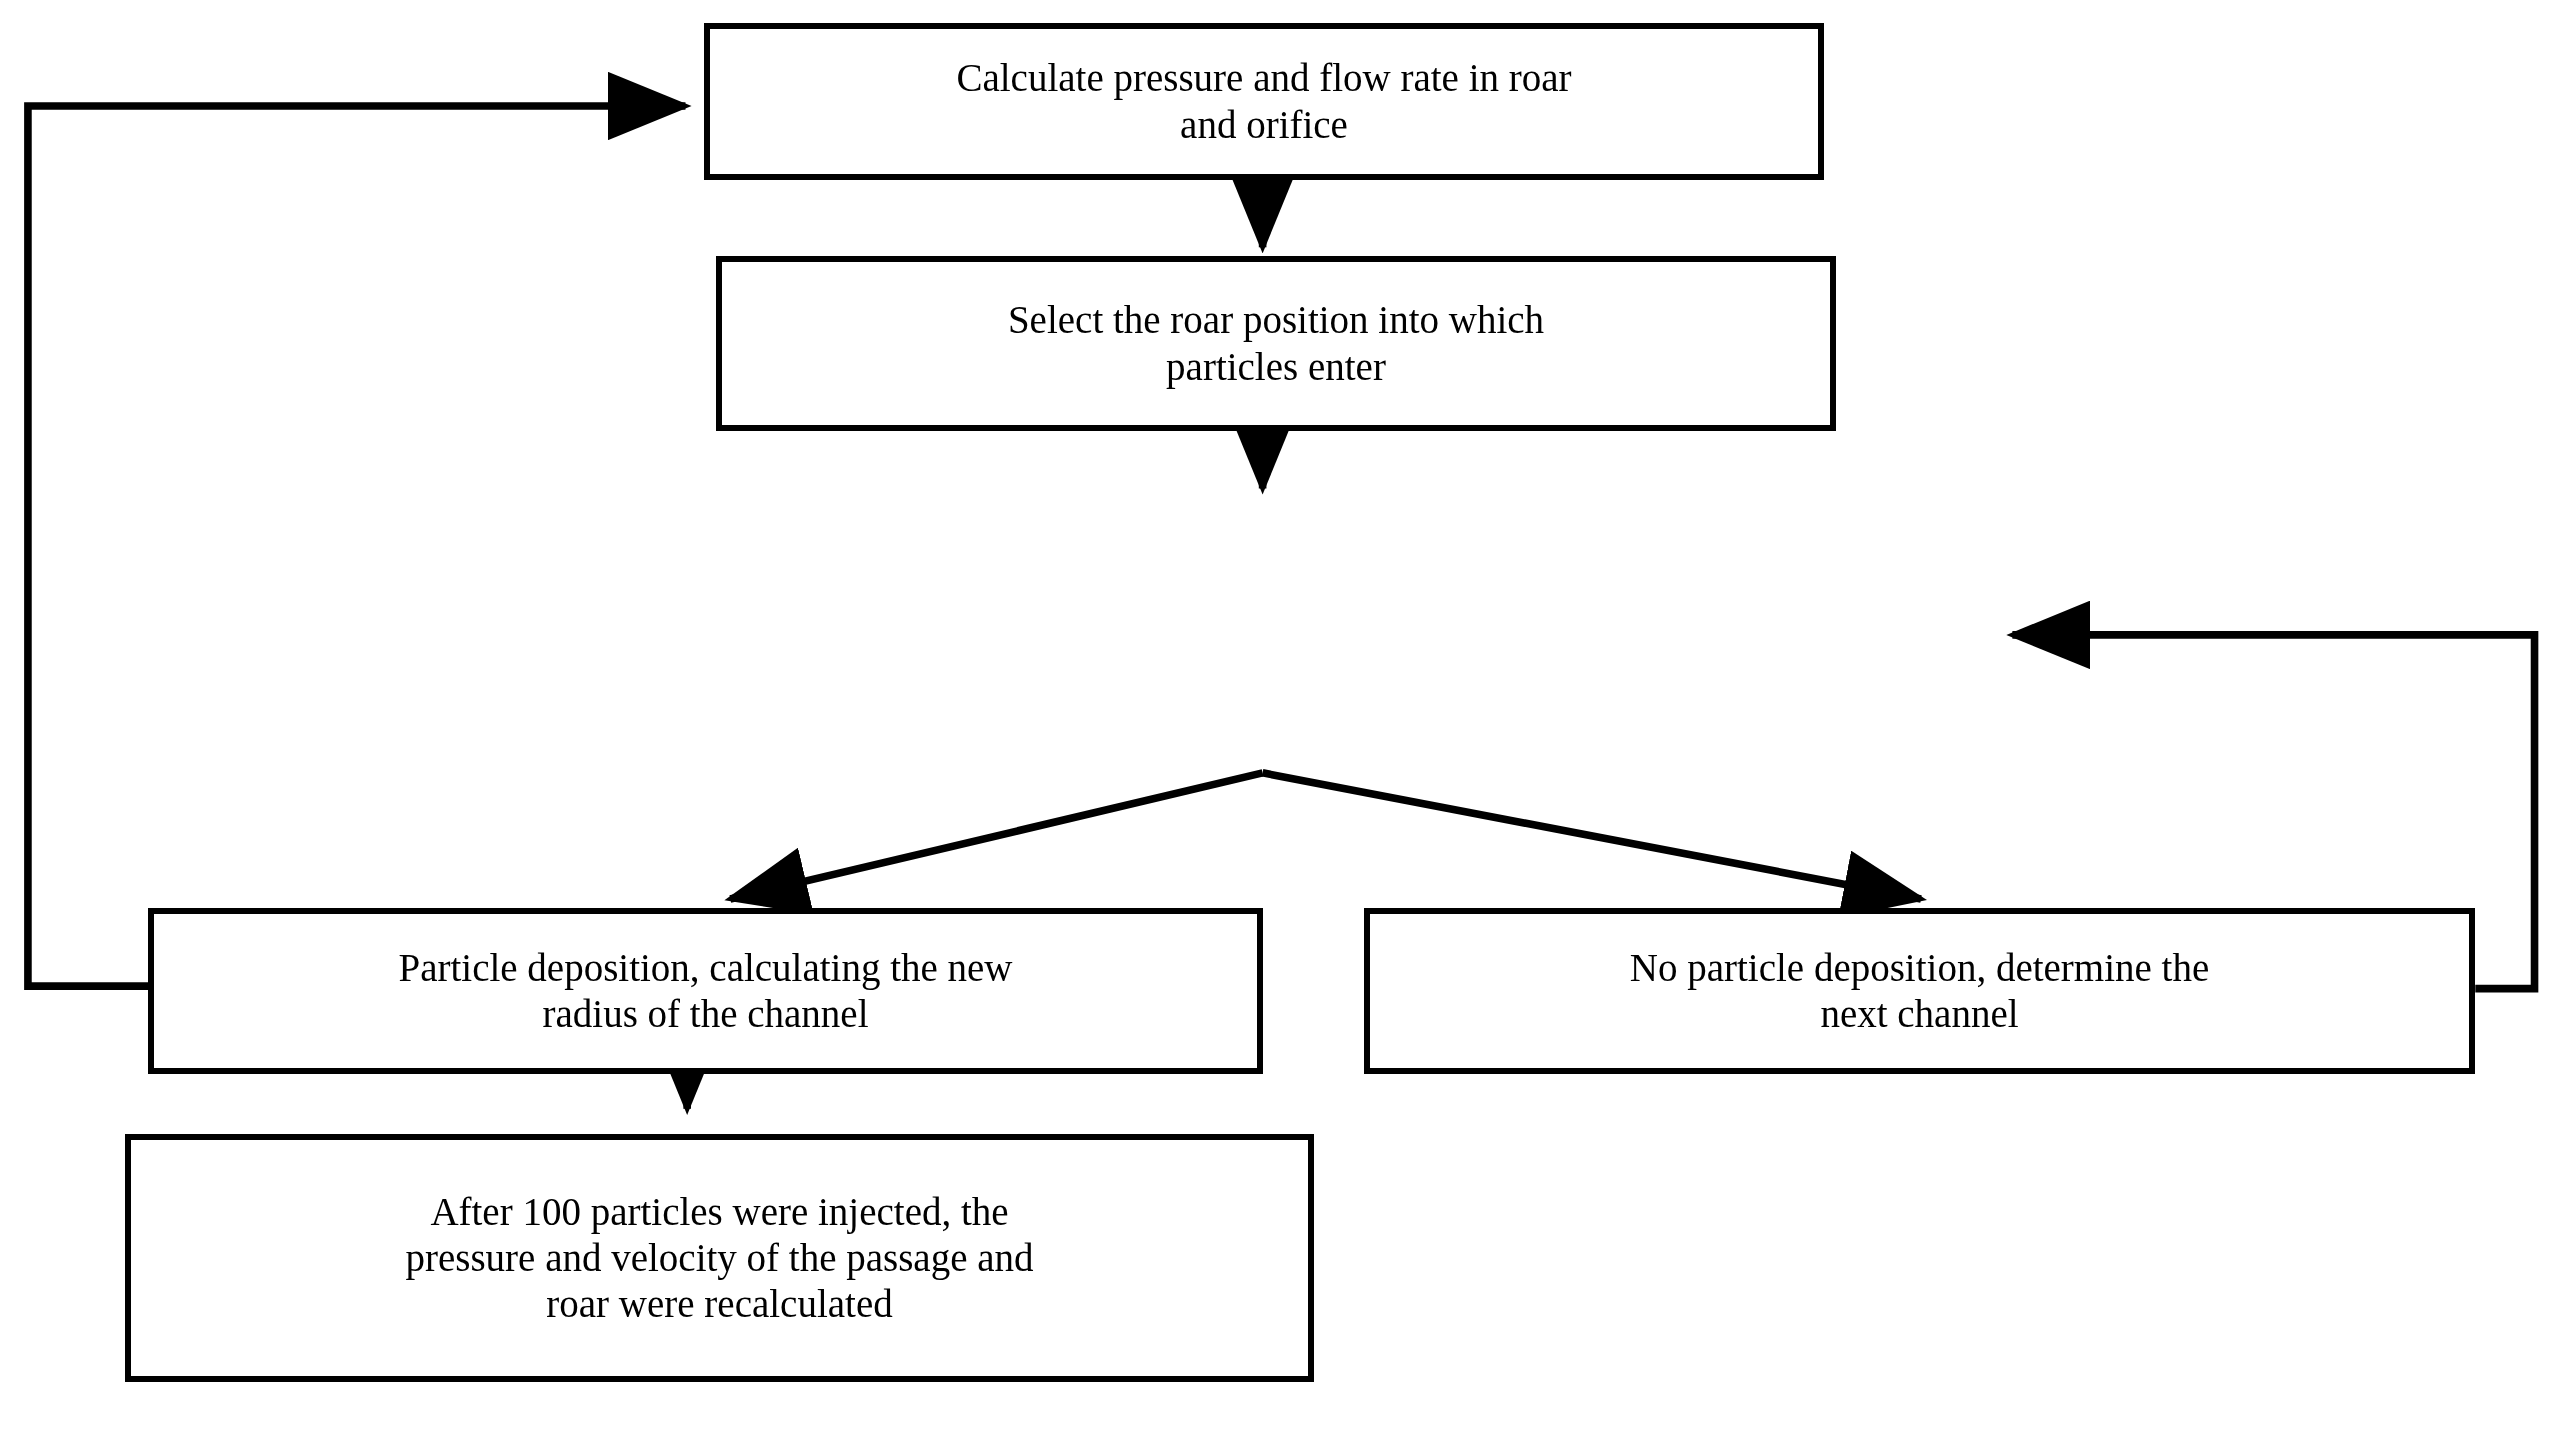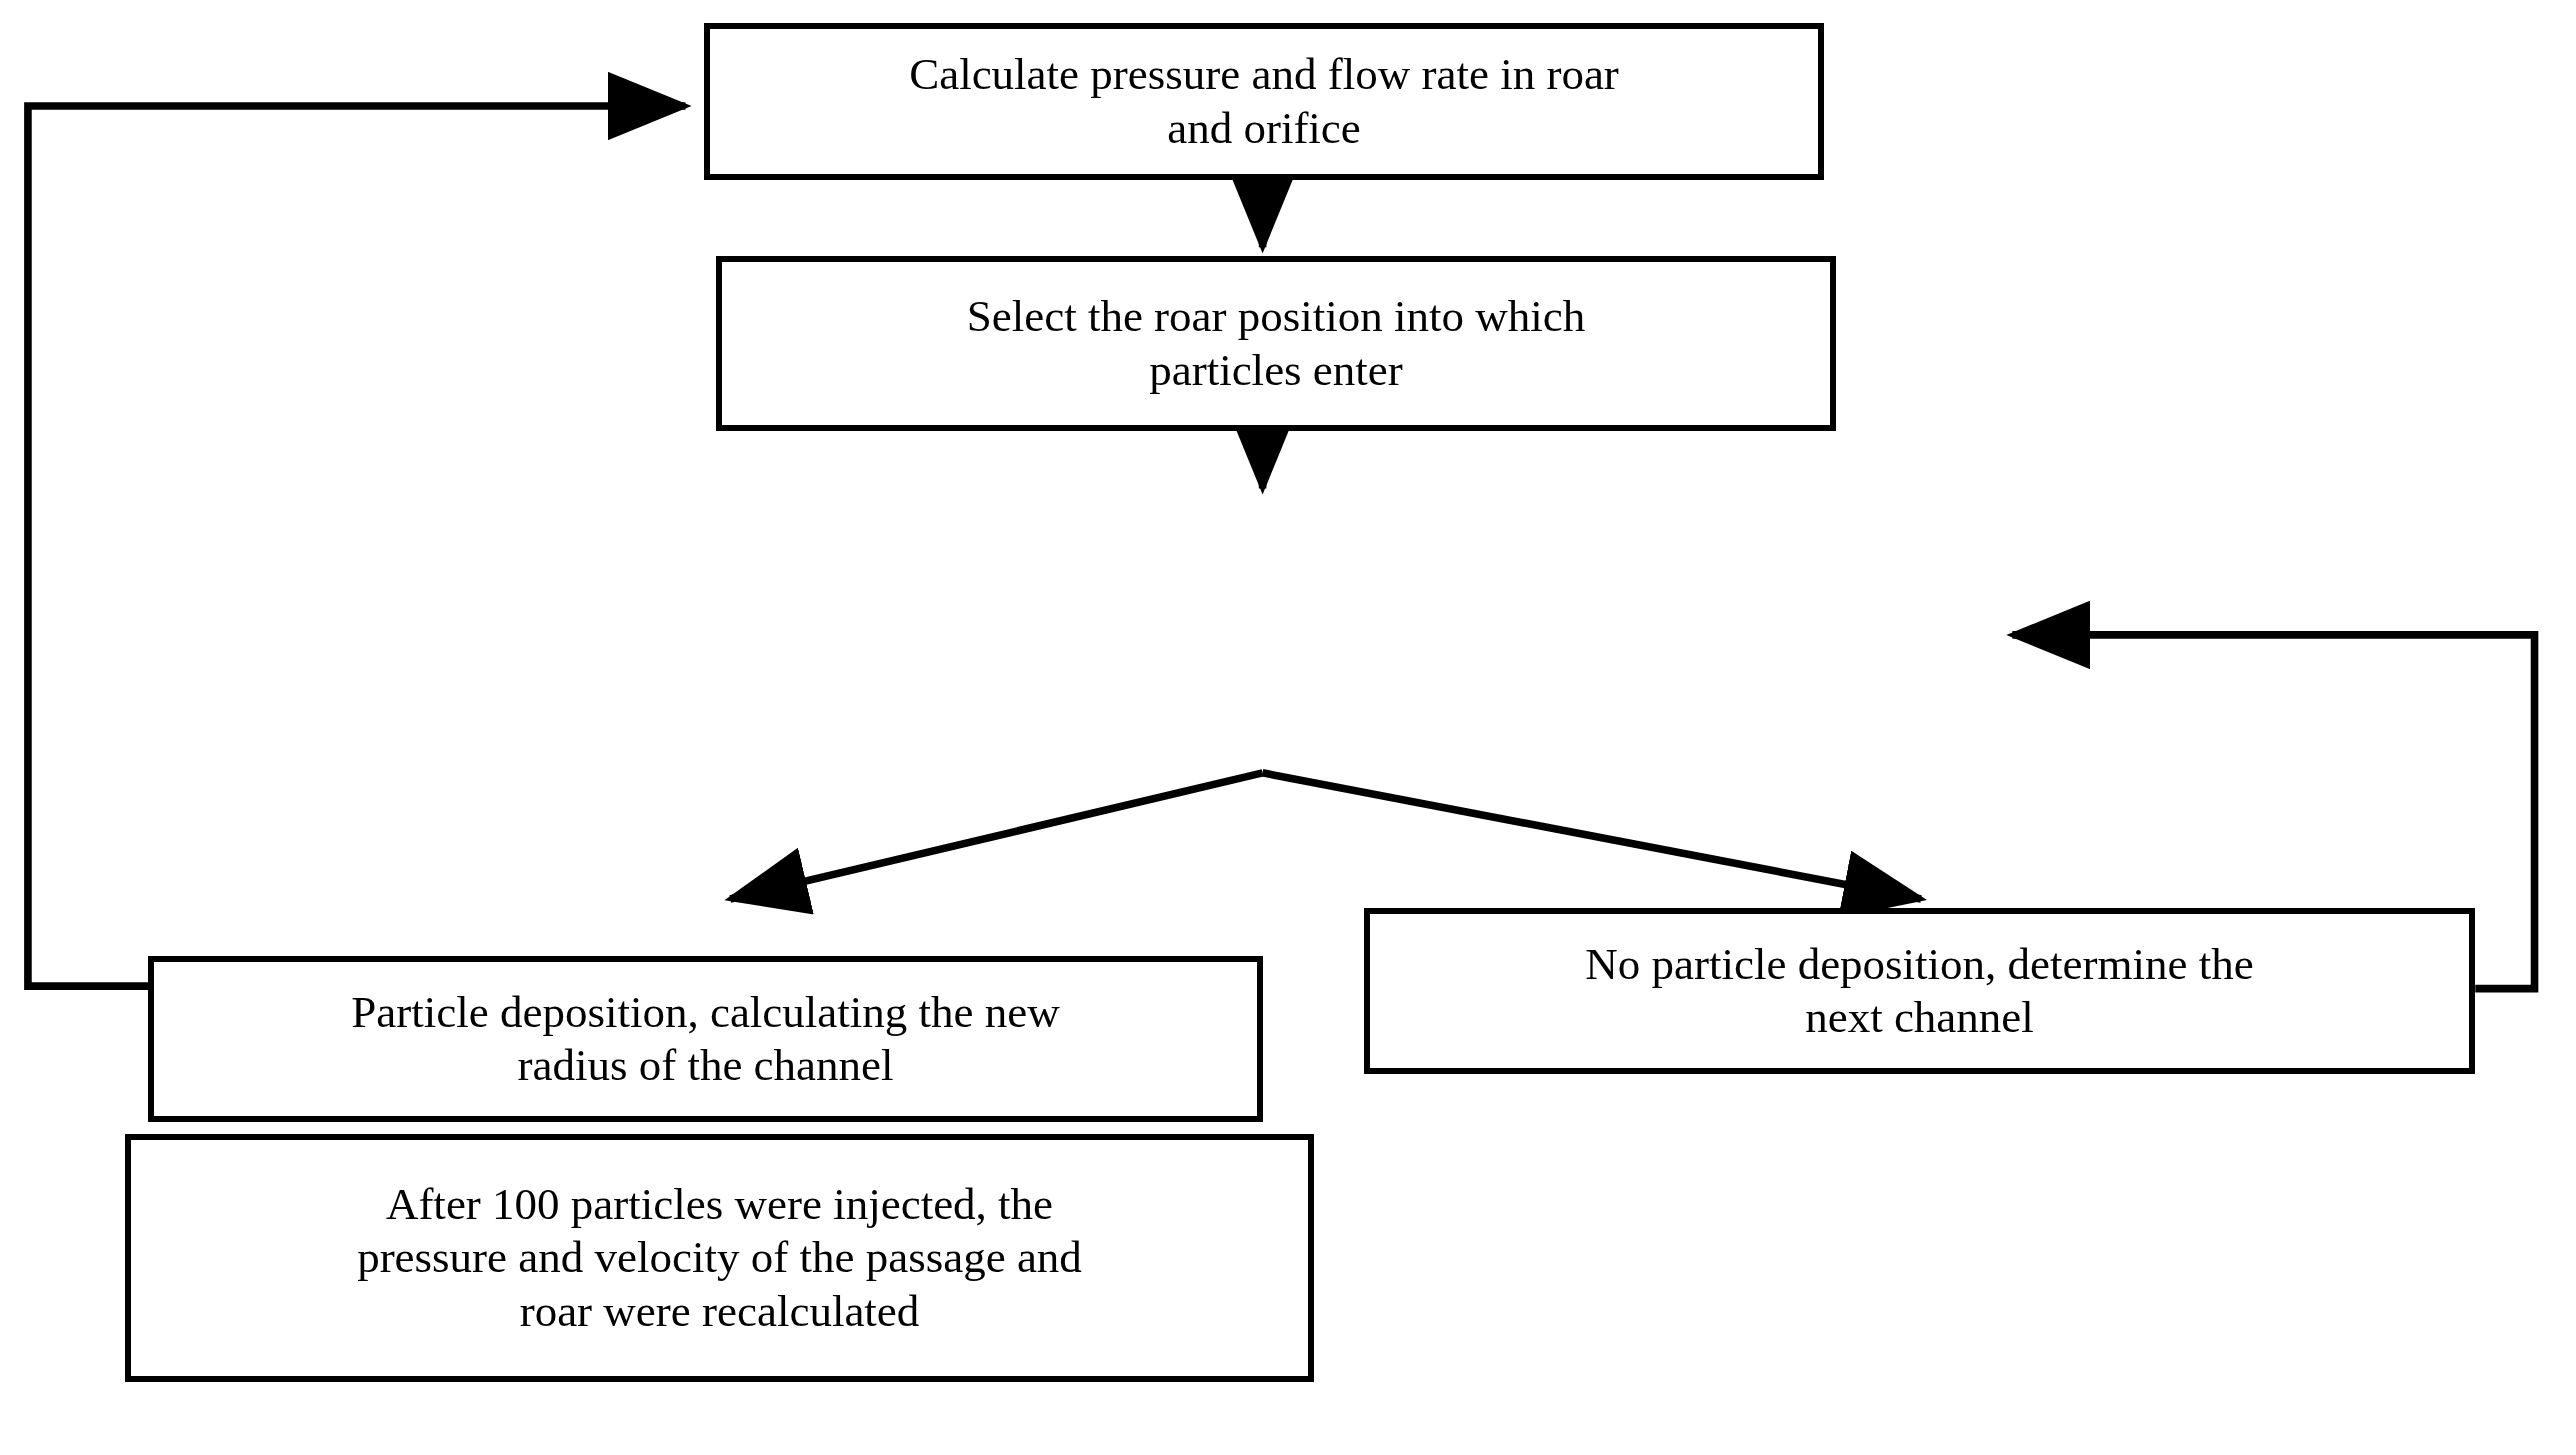--- a/index.html
+++ b/index.html
@@ -34,31 +34,31 @@
     display: flex;
     align-items: center;
     justify-content: center;
     text-align: center;
   }
   .node-label {
     display: block;
     width: 100%;
     padding: 0 10px;
     font-family: "Liberation Serif", "DejaVu Serif", serif;
-    font-size: 45px;
+    font-size: 39px;
     line-height: 1.18;
     color: #000000;
     text-align: center;
     white-space: pre-line;
   }
   
   #node-calc-pressure   { left: 704px;  top: 23px;   width: 1120px; height: 157px; }
   #node-select-roar     { left: 704px;  top: 256px;  width: 1120px; height: 175px; margin-left: 12px; }
   #node-calc-distance   { left: 531px;  top: 498px;  width: 1462px; height: 275px; }
-  #node-particle-dep    { left: 148px;  top: 956px; width: 1115px; height: 166px; }
+  #node-particle-dep    { left: 148px;  top: 908px; width: 1115px; height: 166px; }
   #node-no-particle-dep { left: 1364px; top: 908px; width: 1111px; height: 166px; justify-content: center; }
   #node-recalculate     { left: 125px;  top: 1117px; width: 1189px; height: 248px; margin-top: 17px; }
 </style>
 </head>
 <body>
 
 <div id="flowchart-root">
 
   <svg class="diagram-layer" viewBox="0 0 3044 1720" aria-hidden="true">
     <defs>

